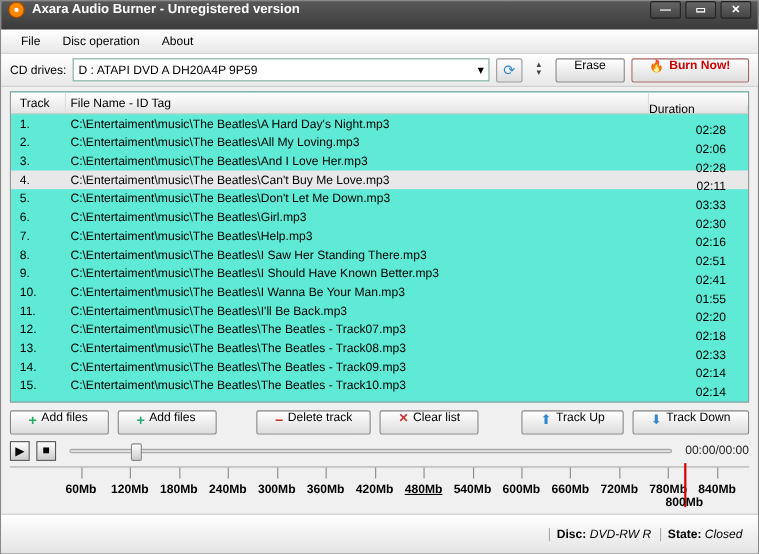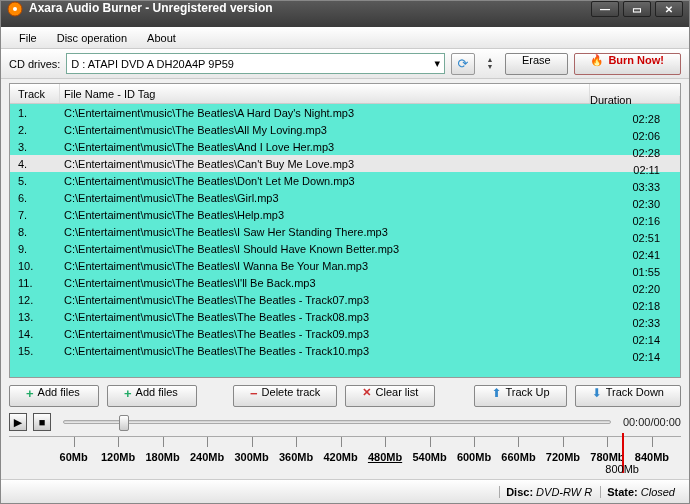--- a/index.html
+++ b/index.html
@@ -42,23 +42,23 @@
 .playbar { height: 24px; padding: 2px 8px; display: flex; align-items: center; gap: 6px; }
 .playbtn { width: 18px; height: 18px; border: 1px solid #555; background: linear-gradient(#fff,#ccc); display: flex; align-items: center; justify-content: center; cursor: pointer; }
 .slider { flex: 1; height: 4px; background: linear-gradient(#ccc,#eee); border: 1px solid #aaa; border-radius: 2px; position: relative; margin: 0 6px; }
 .slider .thumb { position: absolute; left: 10%; top: -6px; width: 10px; height: 16px; background: linear-gradient(#fff,#ccc); border: 1px solid #888; border-radius: 2px; }
 .time { font-size: 11px; color: #222; }
 
 .ruler { height: 40px; margin: 2px 8px 3px; position: relative; border-top: 1px solid #aaa; }
 .tick { position: absolute; top: 0; border-left: 1px solid #888; height: 10px; }
 .ticklabel { position: absolute; top: 14px; transform: translateX(-50%); font-weight: bold; font-size: 11px; }
 .redline { position: absolute; top: -4px; border-left: 2px solid #d00; height: 40px; }
-.caplabel { position: absolute; top: 26px; transform: translateX(-50%); font-weight: normal; font-size: 11px; text-align: center; }
-
-.statusbar { height: 24px; border-top: 1px solid #ccc; background: linear-gradient(#fff,#e4e4e4); display: flex; justify-content: flex-end; align-items: center; padding: 0 8px; gap: 2px; }
+.caplabel { position: absolute; top: 26px; transform: translateX(-50%); font-weight: bold; font-size: 11px; text-align: center; }
+
+.statusbar { height: 36px; border-top: 1px solid #ccc; background: linear-gradient(#fff,#e4e4e4); display: flex; justify-content: flex-end; align-items: center; padding: 0 8px; gap: 2px; }
 .statusbar span { padding: 0 6px; border-left: 1px solid #aaa; }
 
 .ico-plus { color: #2a6; font-weight: bold; font-size: 13px; }
 .ico-minus { color: #c33; font-weight: bold; font-size: 13px; }
 .ico-x { color: #c33; font-weight: bold; }
 .ico-up { color: #38c; font-size: 12px; }
 .ico-down { color: #38c; font-size: 12px; }
 .ico-refresh { color: #38c; font-size: 13px; }
 .ico-flame { color: #f60; }
 

